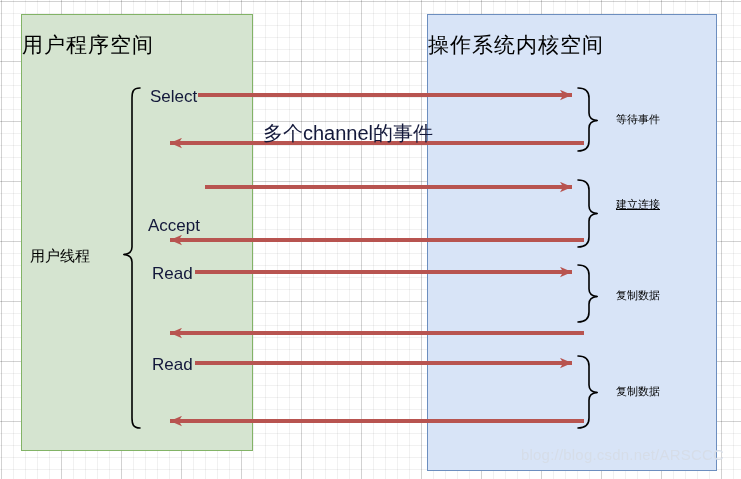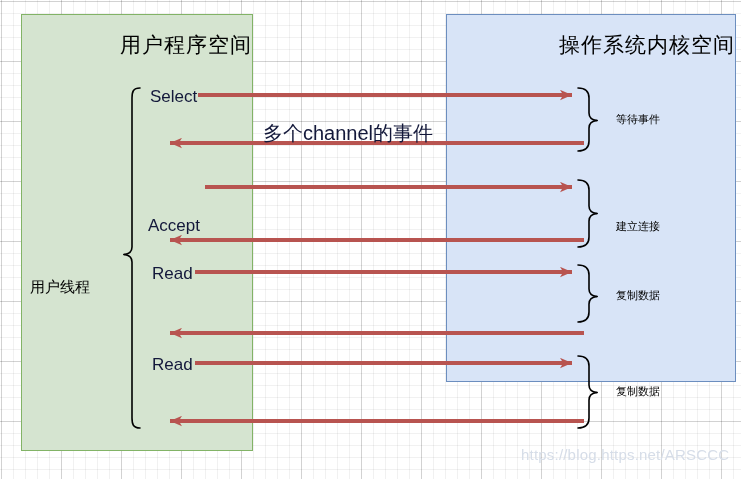--- a/index.html
+++ b/index.html
@@ -27,29 +27,29 @@
     box-sizing: border-box;
     border-width: 1px;
     border-style: solid;
   }
   #zone-user {
     left: 21px; top: 14px; width: 232px; height: 437px;
     background: #d5e4d0;
     border-color: #82b366;
   }
   #zone-kernel {
-    left: 446px; top: 14px; width: 290px; height: 368px;
+    left: 427px; top: 14px; width: 290px; height: 457px;
     background: #d8e4f7;
     border-color: #6c8ebf;
   }
   .zone-title {
     position: absolute;
     left: 0; right: 0;
     top: 16px;
-    text-align: right;
+    text-align: left;
     font-size: 21px;
     color: #000000;
     letter-spacing: 1px;
     white-space: nowrap;
   }
   svg#overlay {
     position: absolute;
     left: 0; top: 0;
     width: 741px; height: 479px;
     overflow: visible;
@@ -66,21 +66,20 @@
     color: #000000;
     white-space: nowrap;
   }
   #thread-label {
     position: absolute;
     left: 30px;
     top: 247px;
     font-size: 15px;
     color: #000000;
     white-space: nowrap;
-    margin-top: 31px;
   }
   #flow-label {
     position: absolute;
     left: 263px;
     top: 120px;
     font-size: 20px;
     color: #13183a;
     white-space: nowrap;
   }
   #watermark {
@@ -154,23 +153,23 @@
       </g>
     </g>
   </svg>
 
   <div class="op-label" style="left:150px; top:87px;">Select</div>
   <div class="op-label" style="left:148px; top:180px;margin-top:36px;">Accept</div>
   <div class="op-label" style="left:152px; top:264px;">Read</div>
   <div class="op-label" style="left:152px; top:355px;">Read</div>
 
   <div class="phase-label" style="left:616px; top:112px;">等待事件</div>
-  <div class="phase-label" style="left:616px; top:219px;">建立连接</div>
+  <div class="phase-label" style="left:616px; top:197px;text-decoration:underline;">建立连接</div>
   <div class="phase-label" style="left:616px; top:288px;">复制数据</div>
   <div class="phase-label" style="left:616px; top:384px;">复制数据</div>
 
   <div id="thread-label">用户线程</div>
 
   <div id="flow-label">多个channel的事件</div>
 
-  <div id="watermark">https://blog.https.net/ARSCCC</div>
+  <div id="watermark">blog://blog.csdn.net/ARSCCC</div>
 
 </div>
 
 </body></html>

